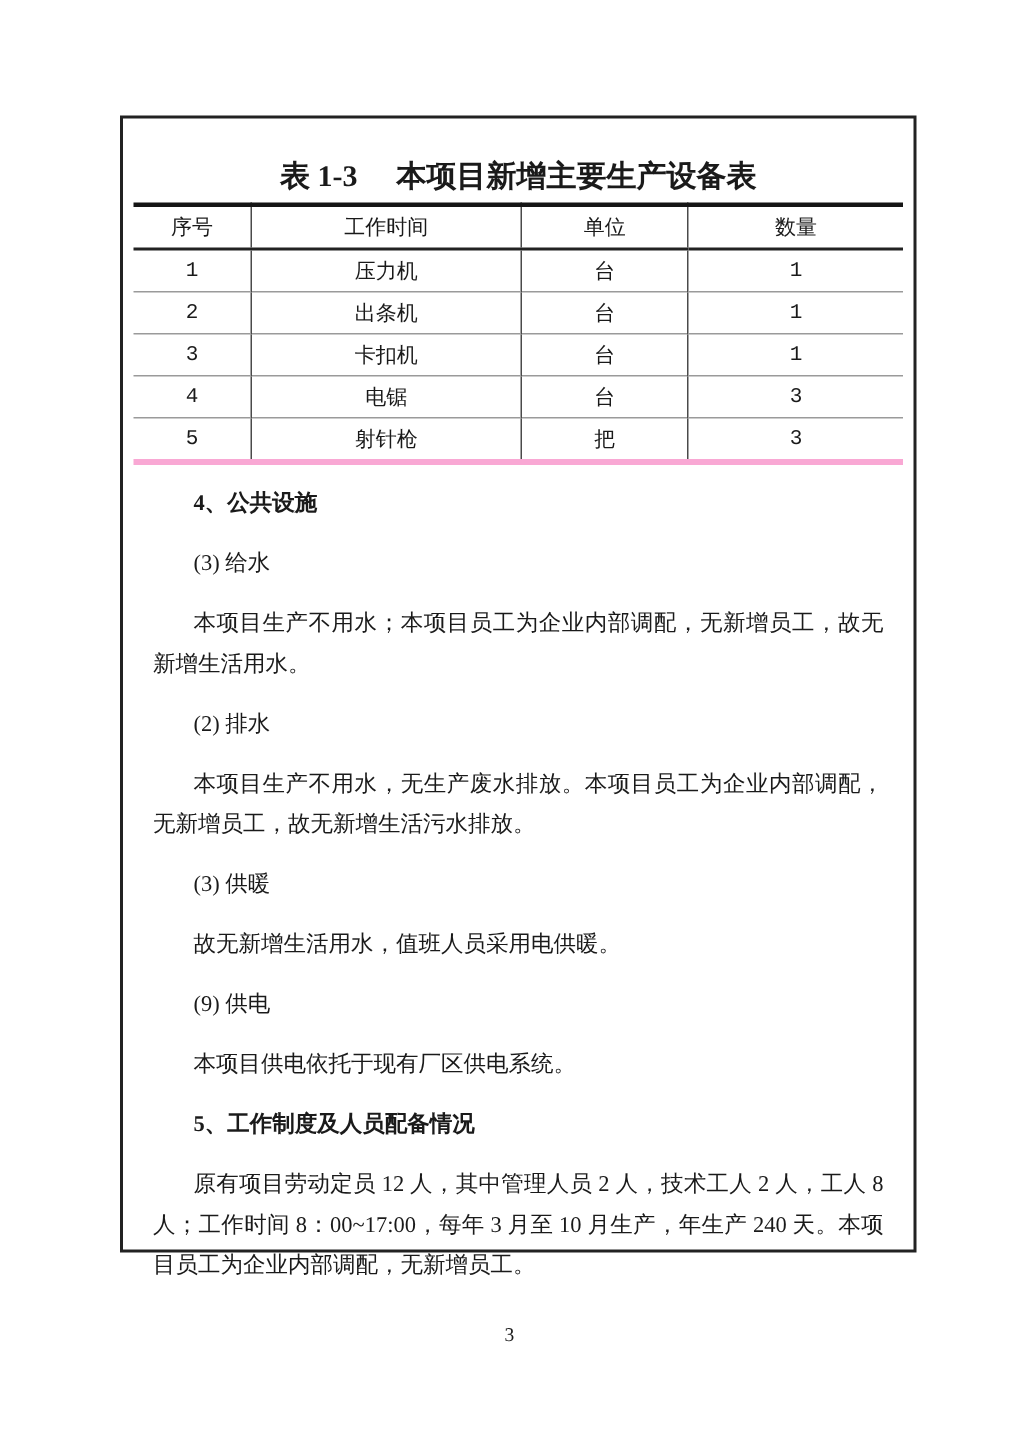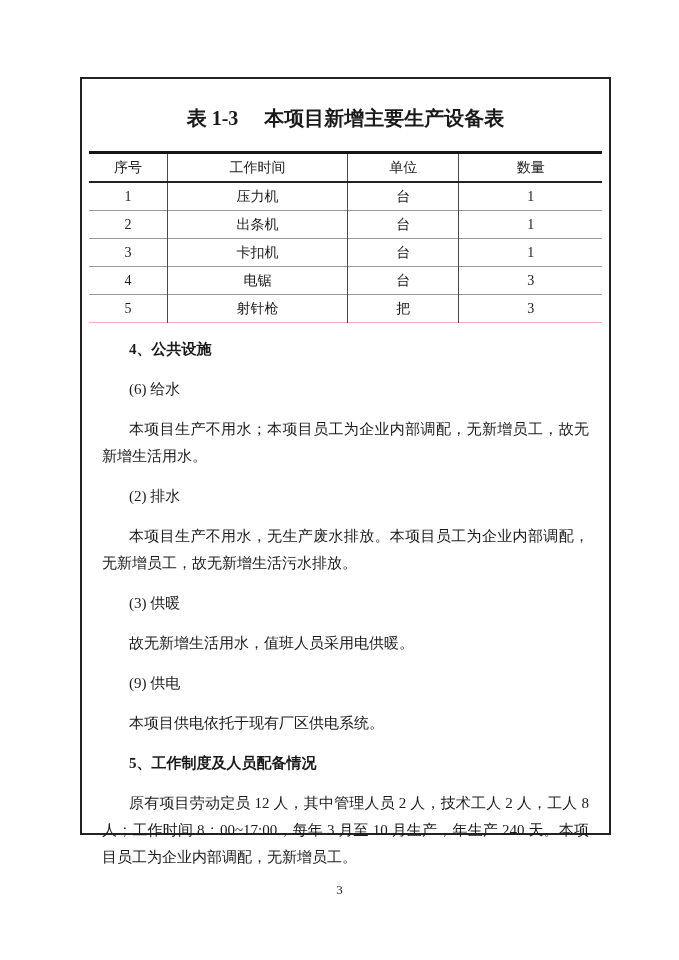--- a/index.html
+++ b/index.html
@@ -33,25 +33,26 @@
     font-weight: bold;
     font-size: 20px;
     line-height: 20px;
     white-space: nowrap;
   }
   .table-title .title-label {
     margin-right: 26px;
   }
   table.equipment-table {
     width: 100%;
-    margin-top: 23px;
+    margin-top: 7px;
     border-collapse: collapse;
     border-top: 3px solid #151515;
-    border-bottom: 1px solid #f9a8d4;
+    border-bottom: 4px solid #f9a8d4;
     table-layout: fixed;
+    font-family: Liberation Mono, monospace;
   }
   table.equipment-table th,
   table.equipment-table td {
     height: 27px;
     padding: 0 2px;
     text-align: center;
     vertical-align: middle;
     font-size: 14px;
     font-weight: normal;
     border-left: 1px solid #4a4a4a;
@@ -149,21 +150,21 @@
           <td>5</td>
           <td>射针枪</td>
           <td>把</td>
           <td>3</td>
         </tr>
       </tbody>
     </table>
 
     <div class="body-text">
       <p class="line heading">4、公共设施</p>
-      <p class="line subitem">(6) 给水</p>
+      <p class="line subitem">(3) 给水</p>
       <p class="para">本项目生产不用水；本项目员工为企业内部调配，无新增员工，故无新增生活用水。</p>
       <p class="line subitem">(2) 排水</p>
       <p class="para">本项目生产不用水，无生产废水排放。本项目员工为企业内部调配，无新增员工，故无新增生活污水排放。</p>
       <p class="line subitem">(3) 供暖</p>
       <p class="para">故无新增生活用水，值班人员采用电供暖。</p>
       <p class="line subitem">(9) 供电</p>
       <p class="para">本项目供电依托于现有厂区供电系统。</p>
       <p class="line heading">5、工作制度及人员配备情况</p>
       <p class="para">原有项目劳动定员 12 人，其中管理人员 2 人，技术工人 2 人，工人 8 人；工作时间 8：00~17:00，每年 3 月至 10 月生产，年生产 240 天。本项目员工为企业内部调配，无新增员工。</p>
     </div>

